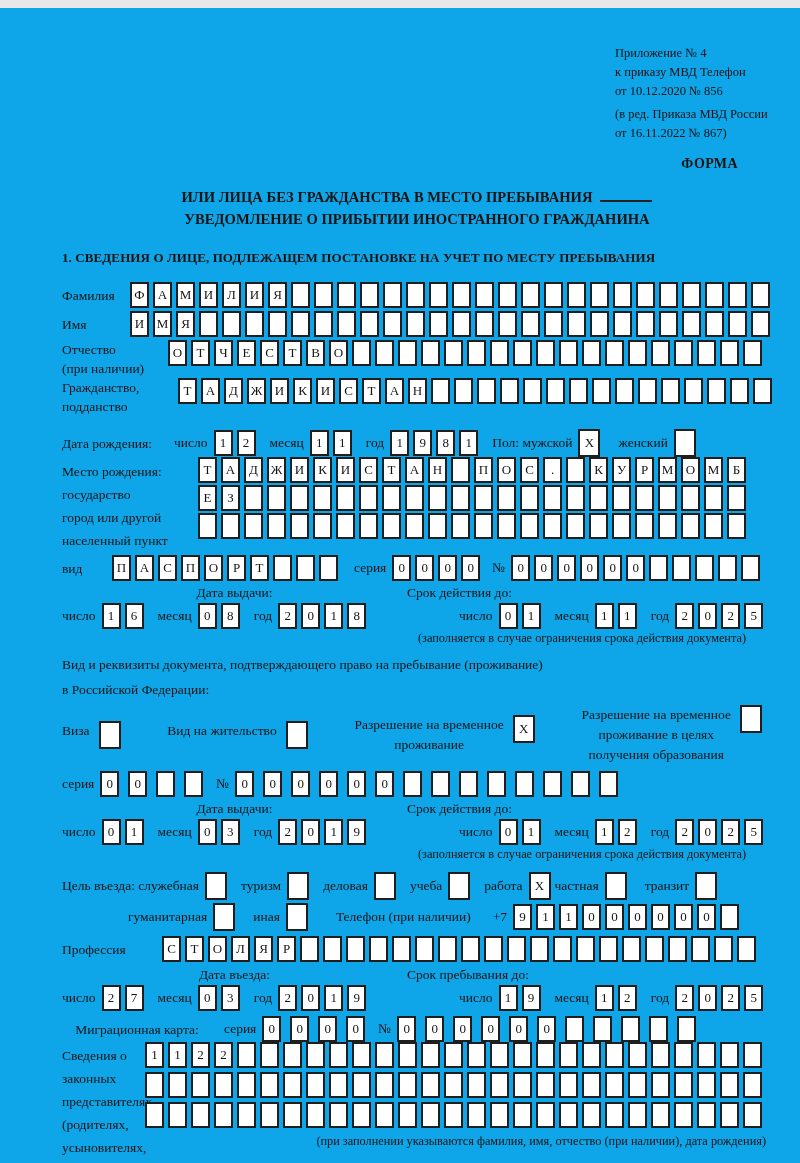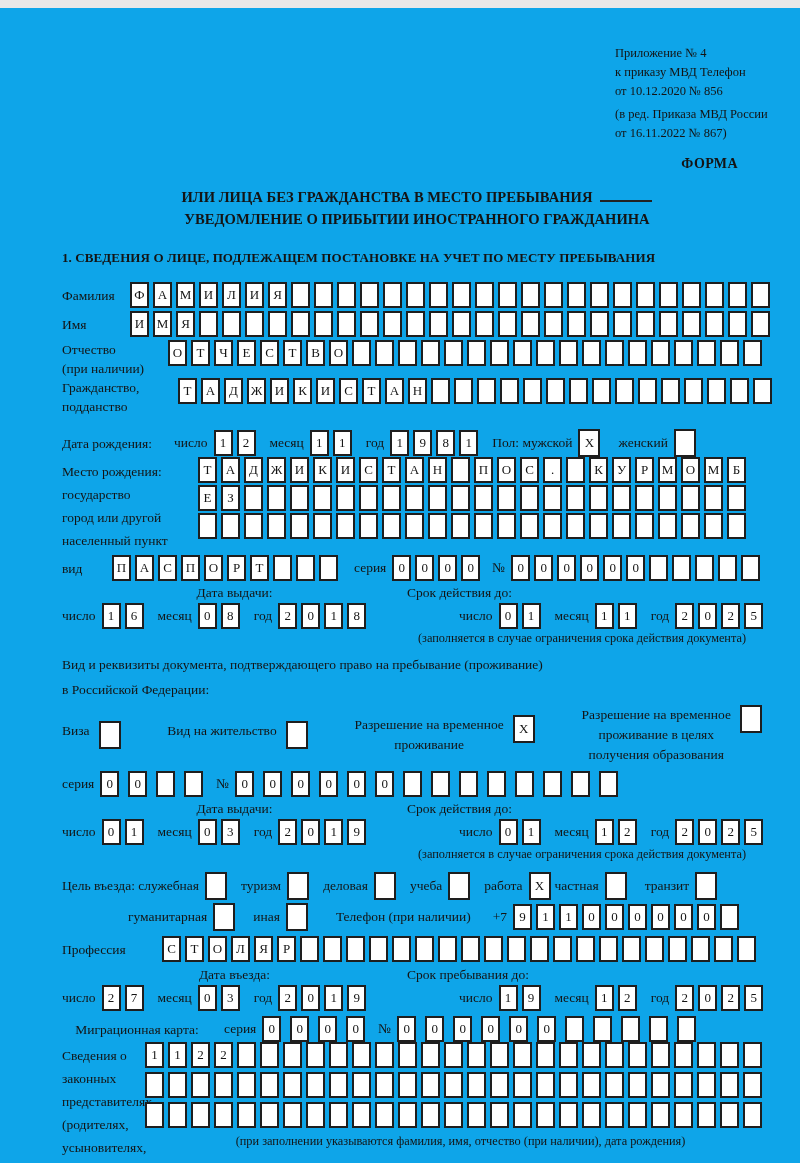--- a/index.html
+++ b/index.html
@@ -52,21 +52,21 @@
   .intro { margin-top:6px; line-height:25px; }
   .optrow { display:flex; align-items:center; justify-content:space-between; margin-top:3px; padding-right:6px; }
   .opt { display:flex; align-items:flex-start; }
   .optlabel { line-height:20px; text-align:center; margin-right:9px; }
 
   .mt16 { margin-top:16px; } .mt13 { margin-top:13px; } .mt10 { margin-top:10px; }   .mt6 { margin-top:6px; }   .mt5 { margin-top:5px; }   .mt3 { margin-top:3px; }
   .mt0 { margin-top:0; }
 
   .reps-label { line-height:23px; padding-top:2px; }
   .reps-stack .cells { display:flex; margin-bottom:4px; }
-  .reps-note { font-size:12.3px; text-align:center; margin-top:6px; padding-left:10px; }
+  .reps-note { font-size:12.3px; text-align:right; margin-top:6px; padding-left:10px; }
   .ml12 { margin-left:12px; } .ml8 { margin-left:8px; } .ml4 { margin-left:4px; }
 </style>
 </head>
 <body>
 
 <div class="page">
 
   <div class="annex">
     <div>Приложение № 4</div>
     <div>к приказу МВД Телефон</div>

